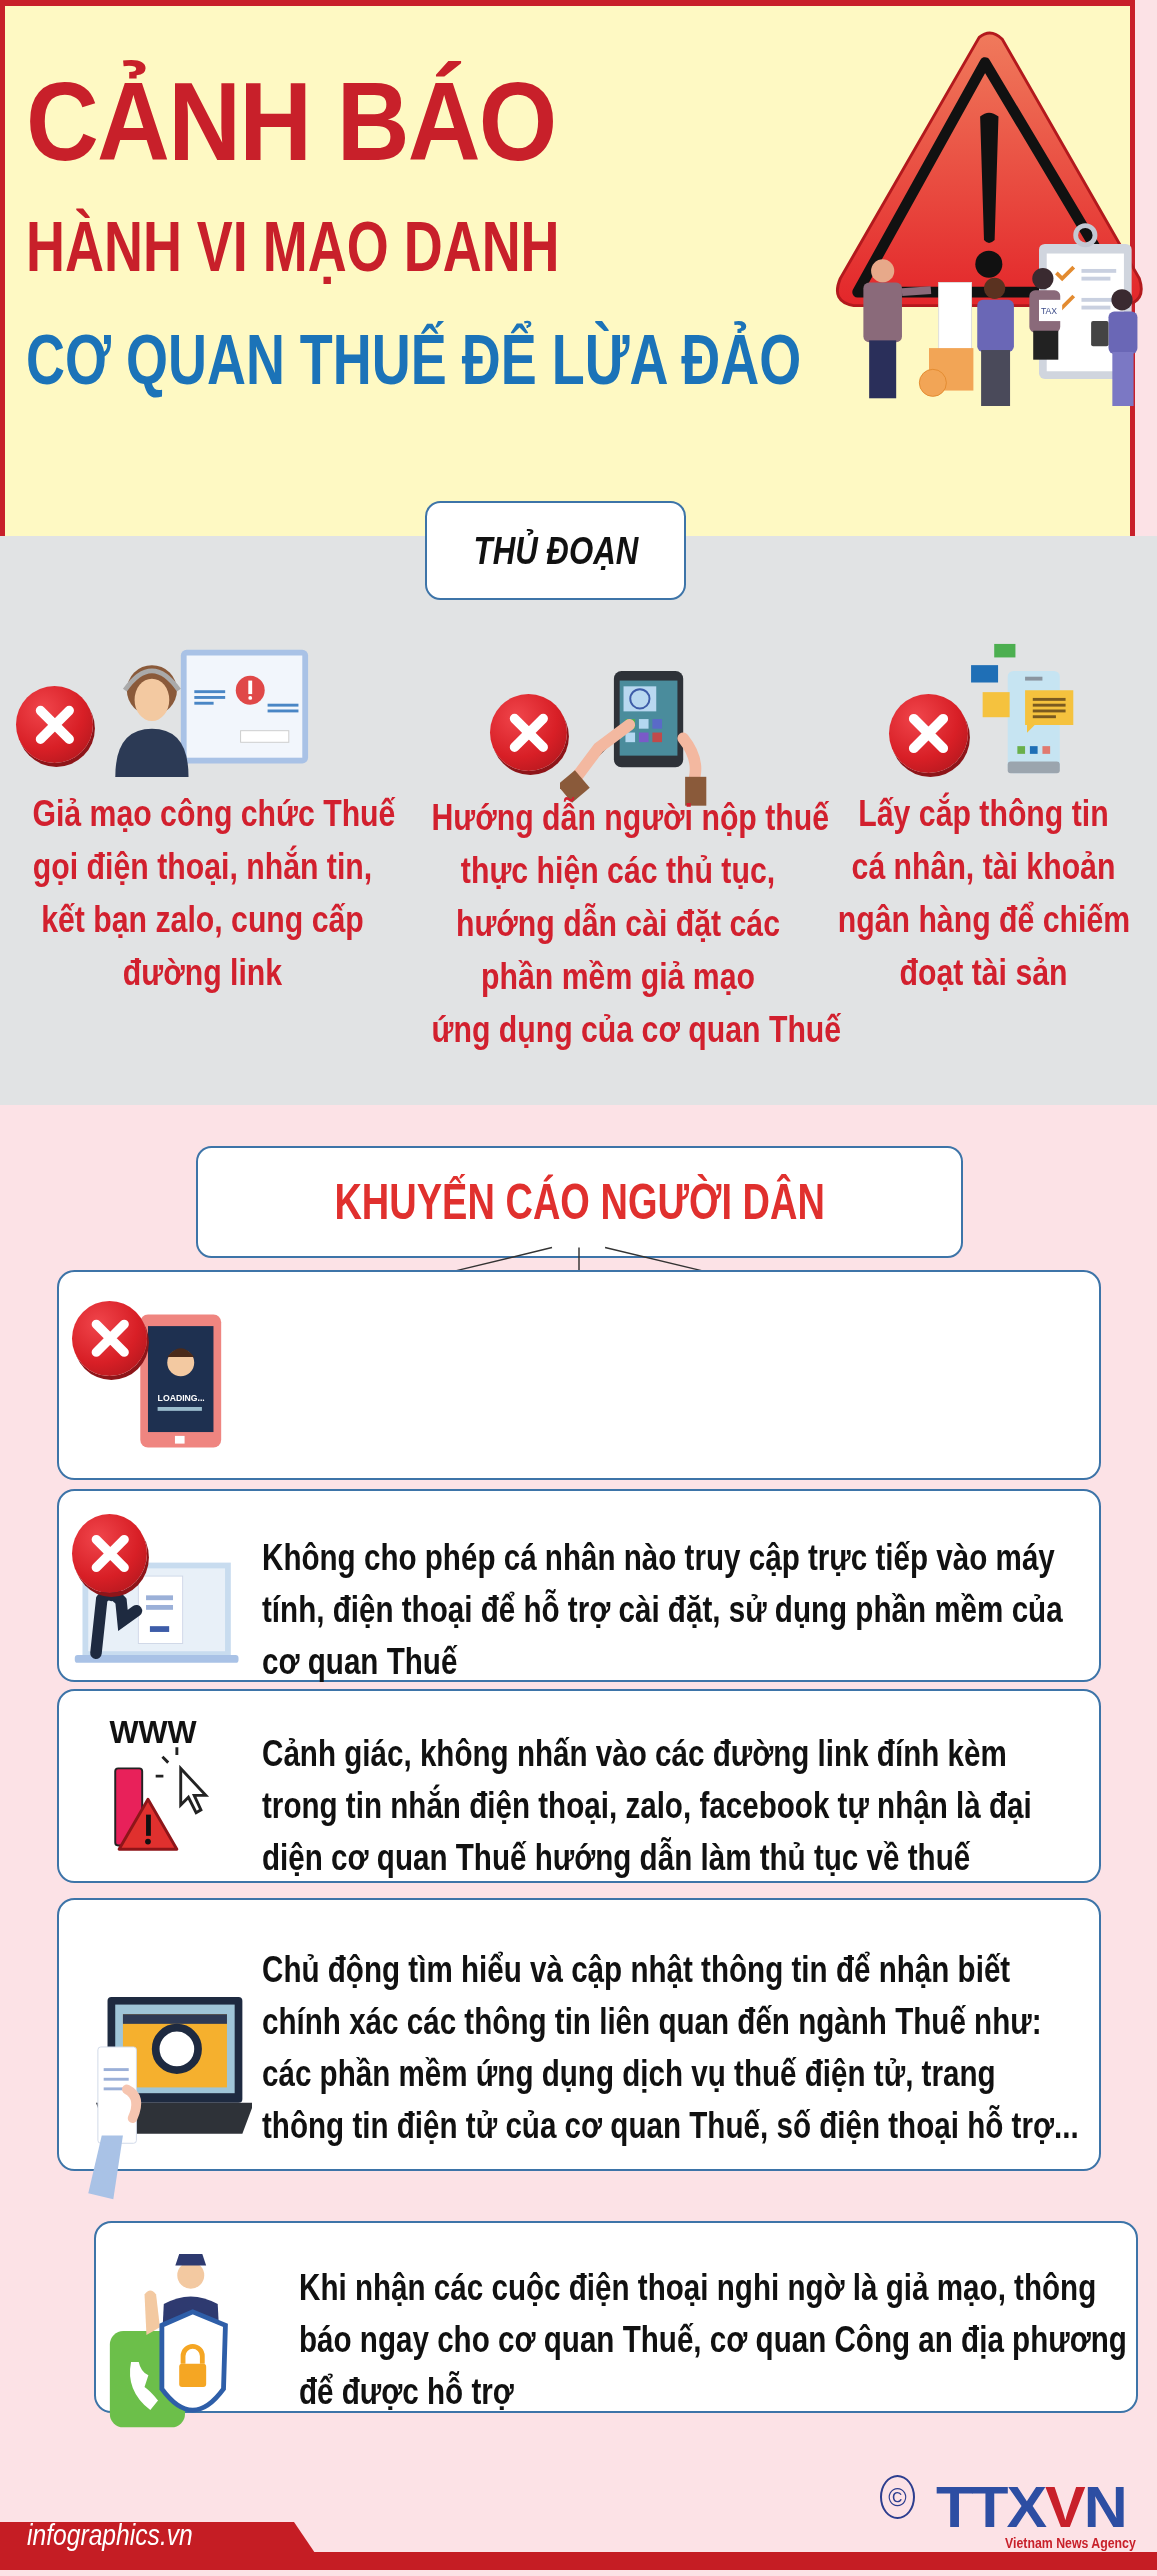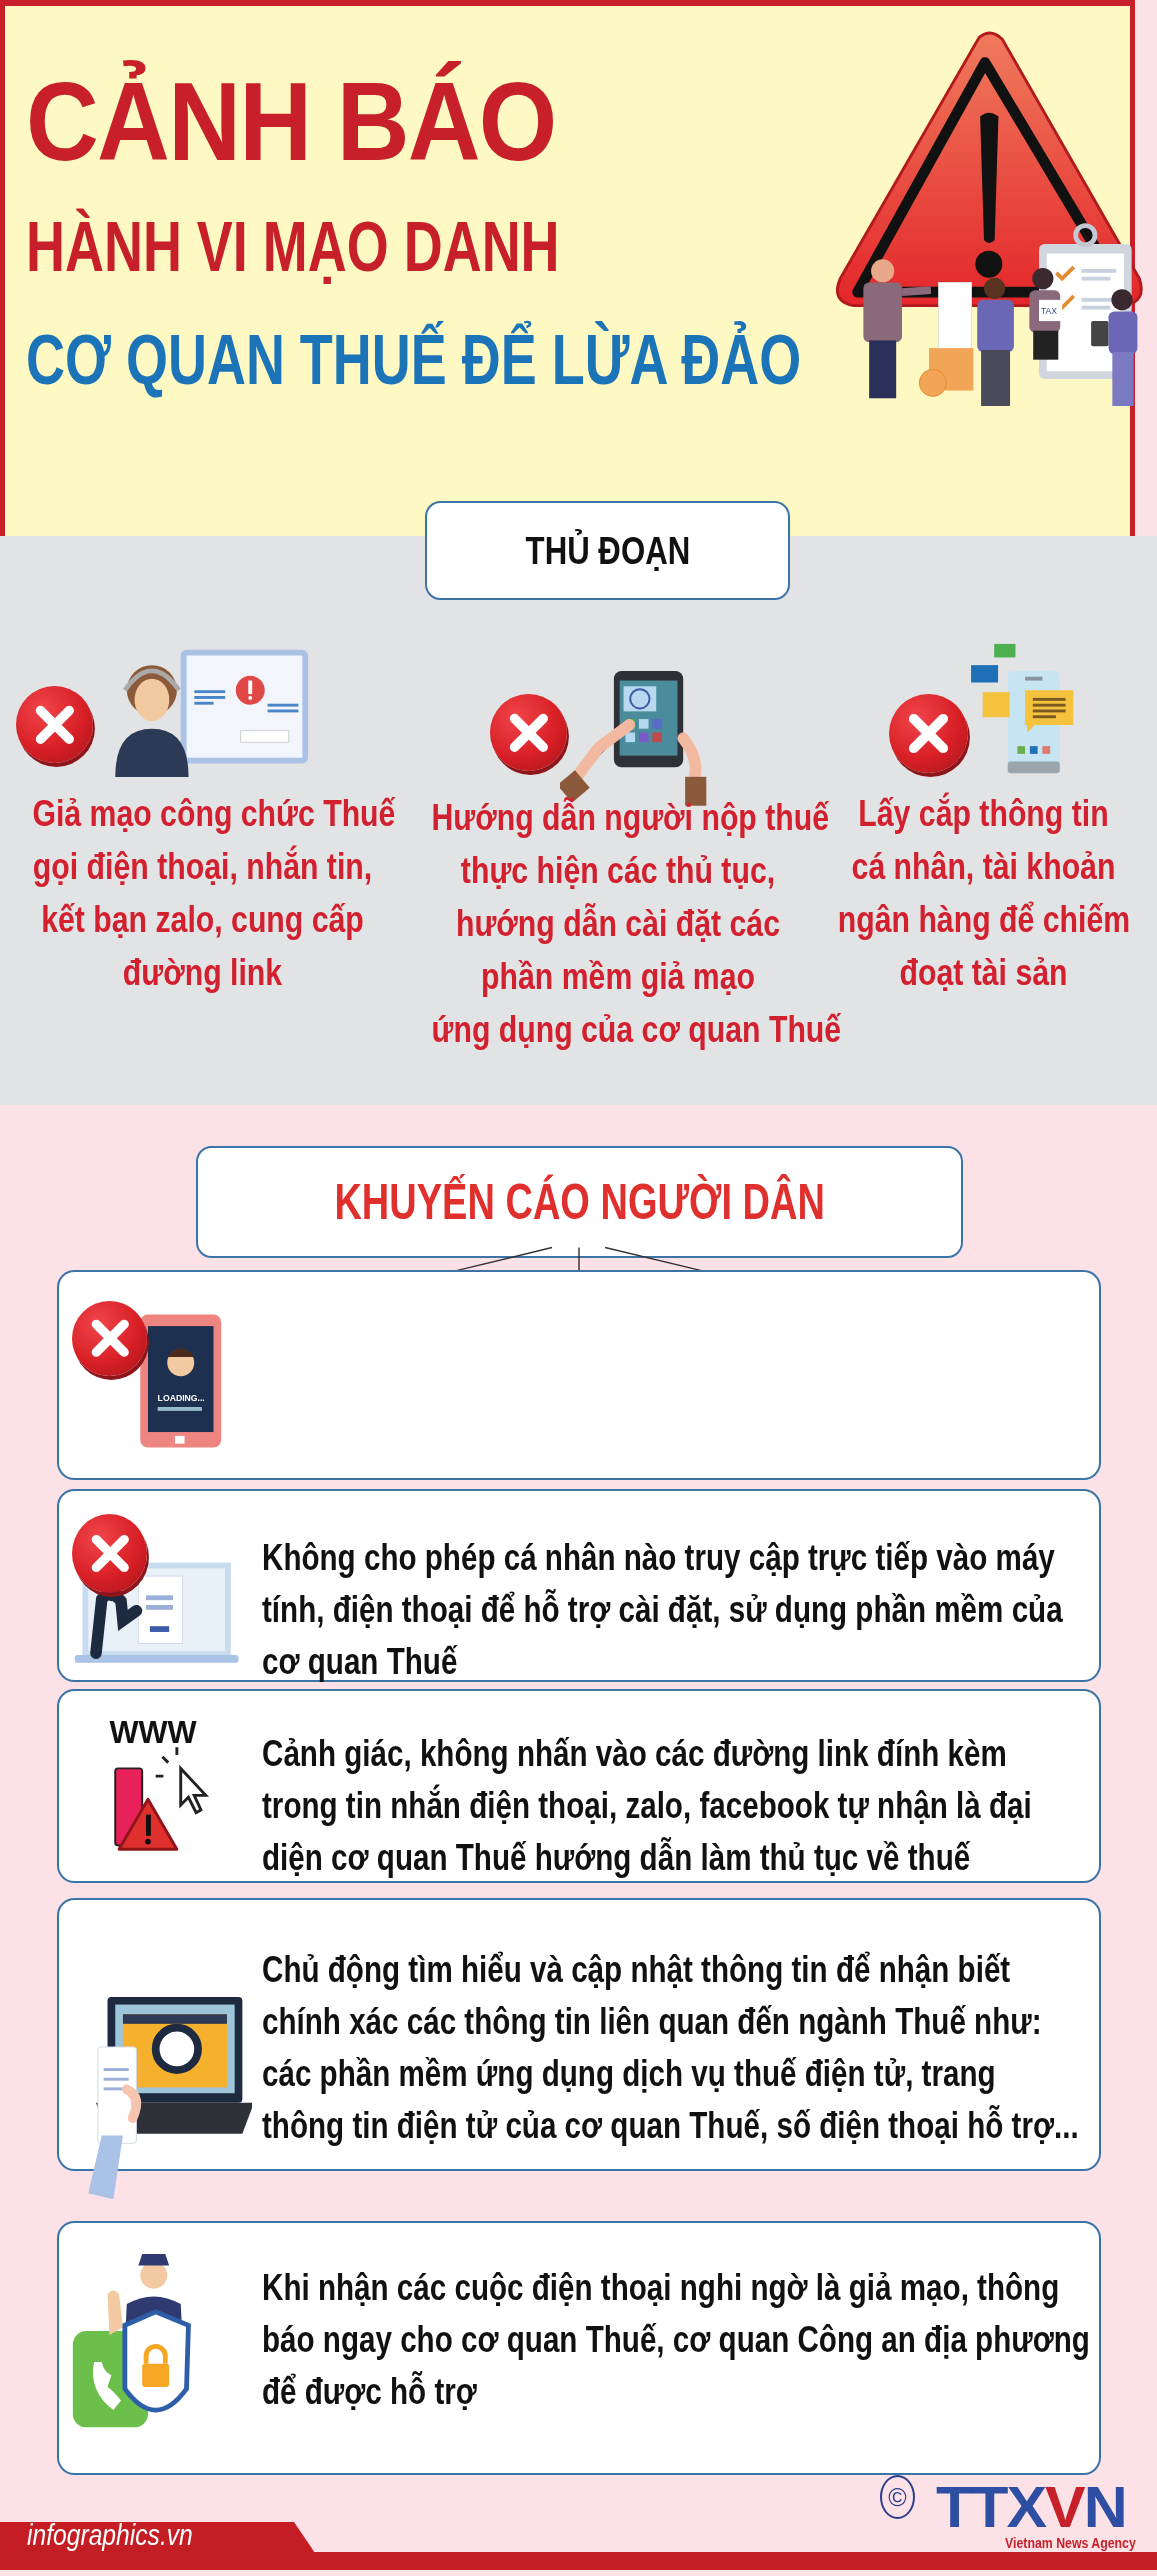--- a/index.html
+++ b/index.html
@@ -34,21 +34,21 @@
 
   
   .tactics {
     position: absolute; left: 0; top: 536px; width: 1158px; height: 569px;
     background: #e1e3e4;
   }
   .pill {
     position: absolute; background: #fff; border: 2.9px solid #3d74a8; border-radius: 15.4px;
     display: flex; align-items: center; justify-content: center;
   }
-  .pill-tactics { left: 425px; top: 501px; width: 365px; height: 99px; z-index: 3; }
+  .pill-tactics { left: 425px; top: 501px; width: 261px; height: 99px; z-index: 3; font-style: italic; }
   .pill-tactics span { font-size: 39px; font-weight: bold; color: #111; transform: scaleX(0.8); }
 
   .tcol { position: absolute; top: 0; }
   .tcol .illus { position: absolute; }
   .tcol .txt {
     position: absolute; text-align: center; color: #d2202e; font-weight: bold;
     font-size: 36px; line-height: 53px; white-space: nowrap;
   }
   .txt .ln { display: block; transform: scaleX(0.84); }
 
@@ -349,21 +349,21 @@
     </svg>
   </div>
   <div class="ctext" style="top:44px;">
     <span class="ln">Chủ động tìm hiểu và cập nhật thông tin để nhận biết</span>
     <span class="ln">chính xác các thông tin liên quan đến ngành Thuế như:</span>
     <span class="ln">các phần mềm ứng dụng dịch vụ thuế điện tử, trang</span>
     <span class="ln">thông tin điện tử của cơ quan Thuế, số điện thoại hỗ trợ...</span>
   </div>
 </div>
 
-<div class="card" style="top:2221px; height:254px;">
+<div class="card" style="top:2221px; height:192px;margin-left:37px;">
   <div class="icon-area">
     <svg viewBox="0 0 190 219" width="183" height="211">
       <rect x="4" y="108" width="78" height="100" rx="14" fill="#6cbf4a"></rect>
       <path d="M26 140 Q20 170 46 190 L54 180 Q46 170 40 166 L44 154 Q36 150 34 140 Z" fill="#fff"></path>
       <circle cx="88" cy="50" r="14" fill="#f3c9a1"></circle>
       <path d="M72 40 L104 40 L100 28 L76 28 Z" fill="#2e3a70"></path>
       <path d="M60 80 Q88 64 116 80 L120 160 L56 160 Z" fill="#2e3a70"></path>
       <path d="M42 112 L40 70 Q46 62 52 70 L56 104" fill="#f3c9a1"></path>
       <path d="M58 102 L90 88 L124 102 L122 168 Q90 212 58 168 Z" fill="#fff" stroke="#2e5ea8" stroke-width="5"></path>
       <rect x="76" y="142" width="28" height="24" rx="3" fill="#f5a623"></rect>

